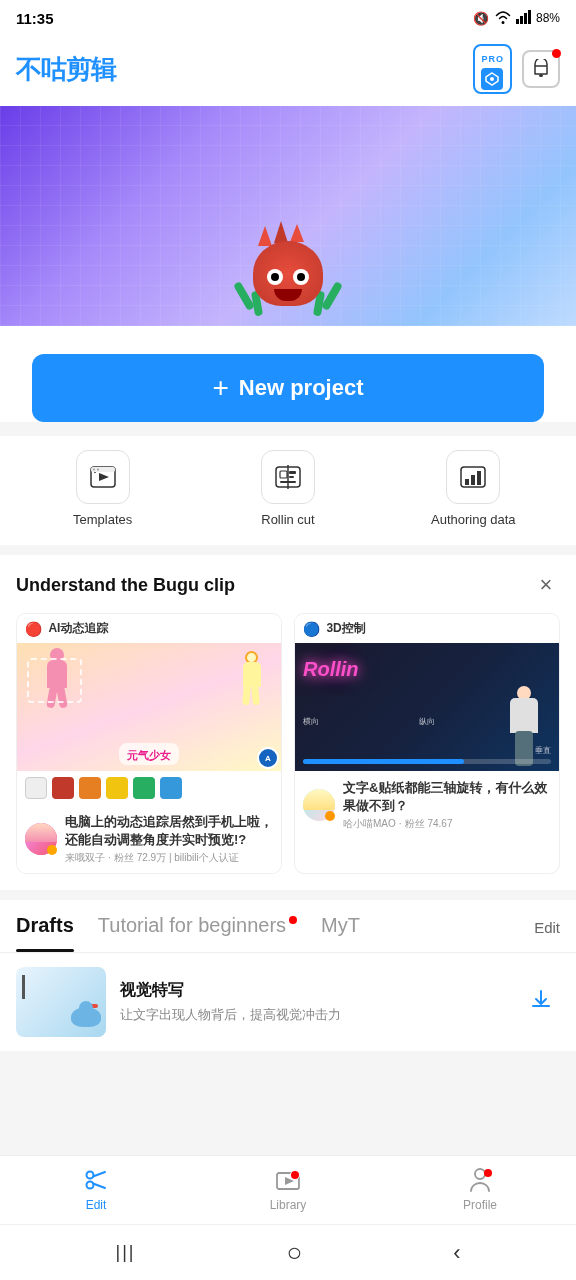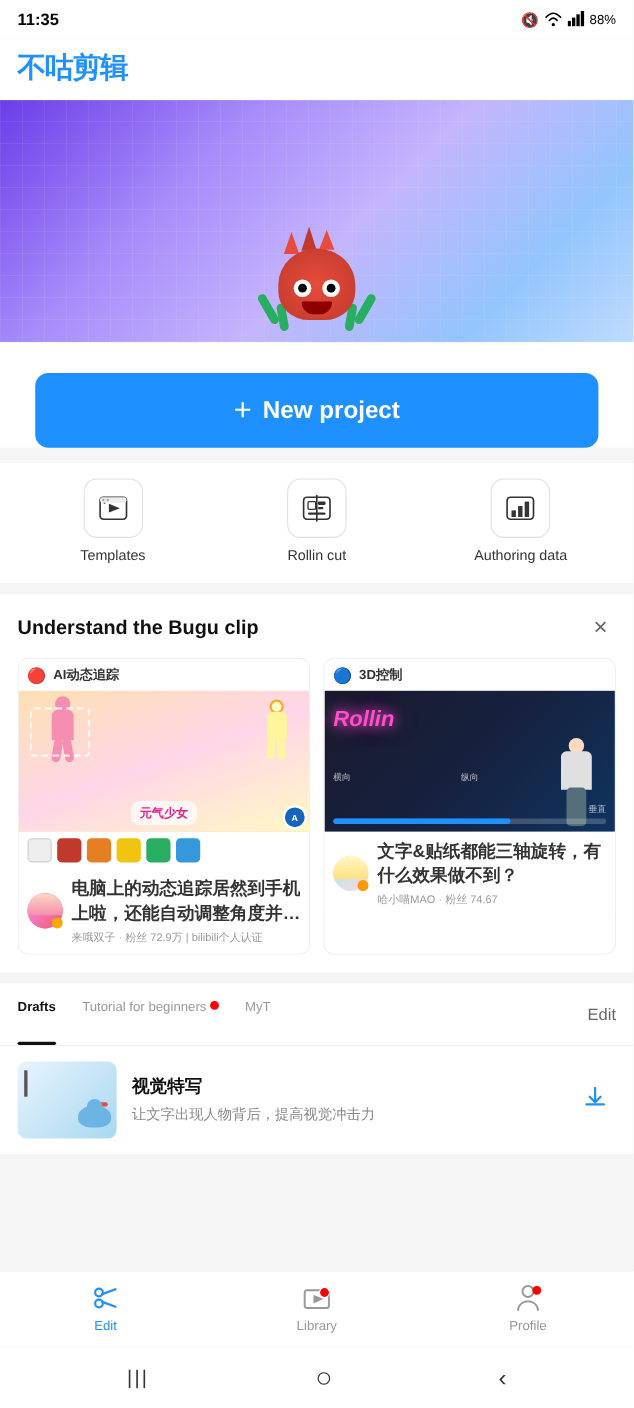--- a/index.html
+++ b/index.html
@@ -324,21 +324,21 @@
       background: orange;
       border-radius: 50%;
       position: absolute;
       bottom: 0; right: 0;
     }
     .bugu-card-text {
       flex: 1;
       min-width: 0;
     }
     .bugu-card-desc {
-      font-size: 16px;
+      font-size: 13px;
       color: #333;
       font-weight: 600;
       line-height: 1.4;
       overflow: hidden;
       display: -webkit-box;
       -webkit-line-clamp: 2;
       -webkit-box-orient: vertical;
     }
     .bugu-card-meta {
       font-size: 10px;
@@ -352,22 +352,22 @@
       margin-bottom: 10px;
     }
     .drafts-tabs {
       display: flex;
       padding: 0 16px;
       border-bottom: 1px solid #eee;
       gap: 24px;
       align-items: center;
     }
     .drafts-tab {
-      padding: 14px 0 28px;
-      font-size: 12px;
+      padding: 14px 0 15px;
+      font-size: 20px;
       color: #999;
       cursor: pointer;
       position: relative;
     }
     .drafts-tab.active {
       color: #111;
       font-weight: 700;
     }
     .drafts-tab.active::after {
       content: '';
@@ -551,20 +551,40 @@
         <rect x="8" y="3" width="3" height="11" fill="#000"></rect>
         <rect x="12" y="0" width="3" height="14" fill="#000"></rect>
       </svg>
     </span>
     <span style="font-size:12px;">88%</span>
   </div>
 </div>
 
 <div class="top-bar">
   <div class="app-logo">不咕剪辑</div>
+  <div class="top-bar-actions">
+    <div class="pro-badge">
+      <div style="text-align:center;">
+        <span style="font-size:9px;font-weight:800;color:#1E90FF;letter-spacing:1px;">PRO</span>
+      </div>
+      <div class="pro-icon-inner">
+        <svg width="16" height="16" viewBox="0 0 16 16" fill="none">
+          <polygon points="8,2 14,6 14,10 8,14 2,10 2,6" stroke="#fff" stroke-width="1.5" fill="none"></polygon>
+          <circle cx="8" cy="8" r="2" fill="#fff"></circle>
+        </svg>
+      </div>
+    </div>
+    <button class="notification-btn">
+      <svg width="20" height="20" viewBox="0 0 20 20" fill="none">
+        <path d="M4 7h12v8H4zM4 7V5a6 6 0 0112 0v2" stroke="#333" stroke-width="1.5" fill="none" stroke-linejoin="round"></path>
+        <rect x="8" y="15" width="4" height="3" rx="2" fill="#333"></rect>
+      </svg>
+      <span class="notification-dot"></span>
+    </button>
+  </div>
 </div>
 
 <div class="hero-banner">
   <div class="hero-lines"></div>
   <div class="hero-character">
     <div class="monster">
 
       <div class="monster-tentacle tentacle-l1"></div>
       <div class="monster-tentacle tentacle-l2"></div>
       <div class="monster-tentacle tentacle-r1"></div>

